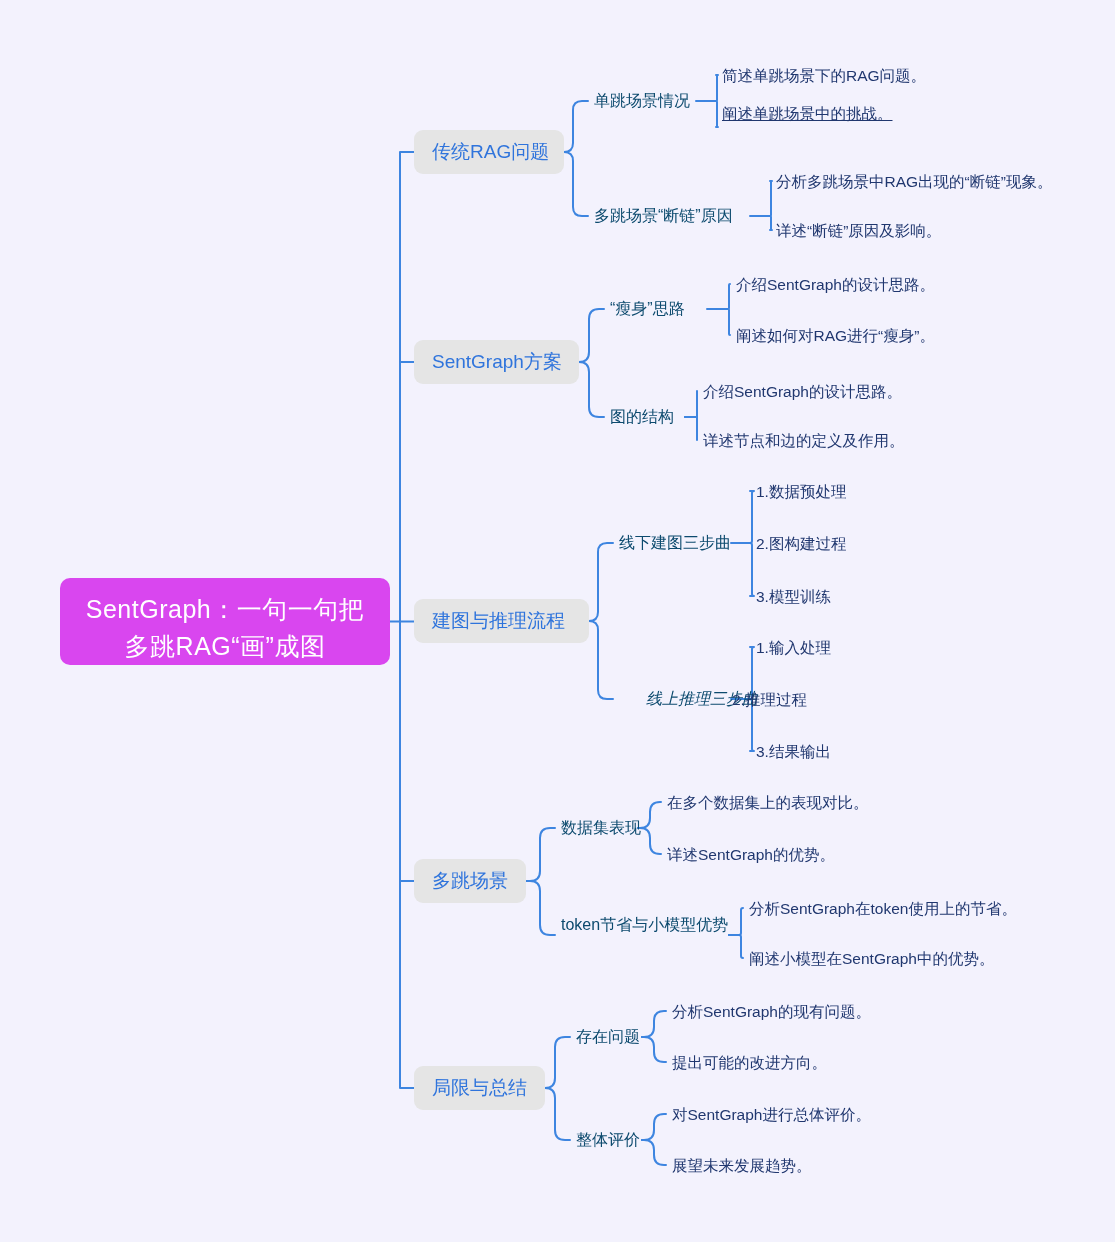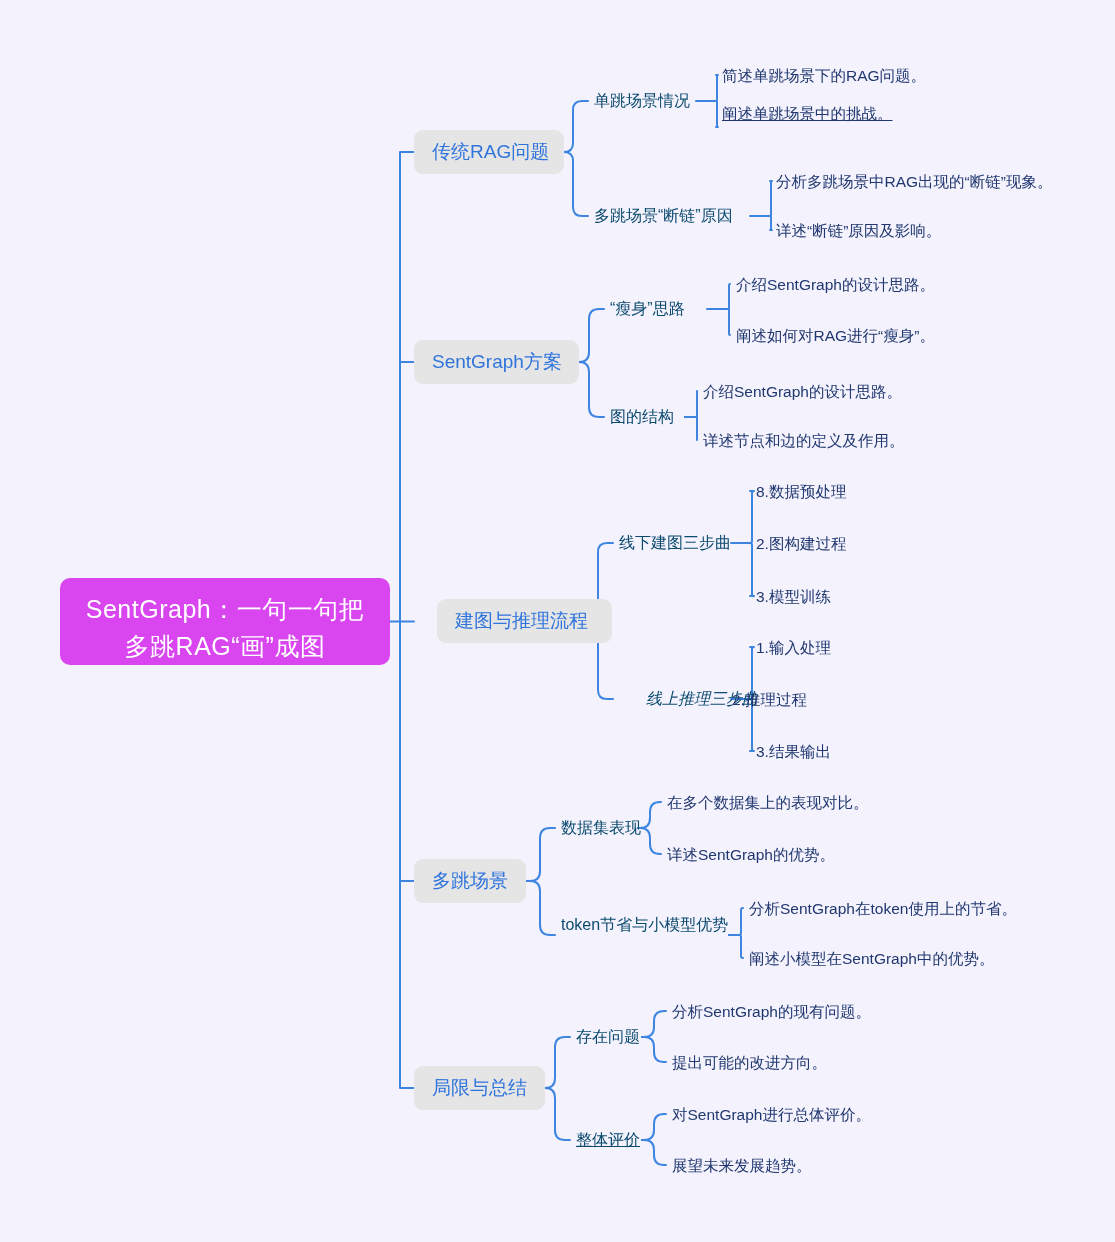--- a/index.html
+++ b/index.html
@@ -127,37 +127,37 @@
       <div class="node sub" style="left: 594px; top: 205px;"><span>多跳场景“断链”原因</span></div>
       <div class="node leaf" style="left: 776px; top: 171px;"><span>分析多跳场景中RAG出现的“断链”现象。</span></div>
       <div class="node leaf" style="left: 776px; top: 220px;"><span>详述“断链”原因及影响。</span></div>
       <div class="node branch" style="left: 414px; top: 340px; width: 165px;"><span>SentGraph方案</span></div>
       <div class="node sub" style="left: 610px; top: 298px;"><span>“瘦身”思路</span></div>
       <div class="node leaf" style="left: 736px; top: 274px;"><span>介绍SentGraph的设计思路。</span></div>
       <div class="node leaf" style="left: 736px; top: 325px;"><span>阐述如何对RAG进行“瘦身”。</span></div>
       <div class="node sub" style="left: 610px; top: 406px;"><span>图的结构</span></div>
       <div class="node leaf" style="left: 703px; top: 381px;"><span>介绍SentGraph的设计思路。</span></div>
       <div class="node leaf" style="left: 703px; top: 430px;"><span>详述节点和边的定义及作用。</span></div>
-      <div class="node branch" style="left: 414px; top: 599px; width: 175px; margin-left: 23px;"><span>建图与推理流程</span></div>
+      <div class="node branch" style="left: 414px; top: 599px; width: 175px;"><span>建图与推理流程</span></div>
       <div class="node sub" style="left: 619px; top: 532px;"><span>线下建图三步曲</span></div>
-      <div class="node leaf" style="left: 756px; top: 481px;"><span>8.数据预处理</span></div>
+      <div class="node leaf" style="left: 756px; top: 481px;"><span>1.数据预处理</span></div>
       <div class="node leaf" style="left: 756px; top: 533px;"><span>2.图构建过程</span></div>
       <div class="node leaf" style="left: 756px; top: 586px;"><span>3.模型训练</span></div>
       <div class="node sub" style="left: 646px; top: 688px; font-style: italic;"><span>线上推理三步曲</span></div>
       <div class="node leaf" style="left: 756px; top: 637px;"><span>1.输入处理</span></div>
       <div class="node leaf" style="left: 732px; top: 689px;"><span>2.推理过程</span></div>
       <div class="node leaf" style="left: 756px; top: 741px;"><span>3.结果输出</span></div>
       <div class="node branch" style="left: 414px; top: 859px; width: 112px;"><span>多跳场景</span></div>
       <div class="node sub" style="left: 561px; top: 817px;"><span>数据集表现</span></div>
       <div class="node leaf" style="left: 667px; top: 792px;"><span>在多个数据集上的表现对比。</span></div>
       <div class="node leaf" style="left: 667px; top: 844px;"><span>详述SentGraph的优势。</span></div>
       <div class="node sub" style="left: 561px; top: 914px;"><span>token节省与小模型优势</span></div>
       <div class="node leaf" style="left: 749px; top: 898px;"><span>分析SentGraph在token使用上的节省。</span></div>
       <div class="node leaf" style="left: 749px; top: 948px;"><span>阐述小模型在SentGraph中的优势。</span></div>
       <div class="node branch" style="left: 414px; top: 1066px; width: 131px;"><span>局限与总结</span></div>
       <div class="node sub" style="left: 576px; top: 1026px;"><span>存在问题</span></div>
       <div class="node leaf" style="left: 672px; top: 1001px;"><span>分析SentGraph的现有问题。</span></div>
       <div class="node leaf" style="left: 672px; top: 1052px;"><span>提出可能的改进方向。</span></div>
-      <div class="node sub" style="left: 576px; top: 1129px; text-decoration: underline;"><span>整体评价</span></div>
+      <div class="node sub" style="left: 576px; top: 1129px;"><span>整体评价</span></div>
       <div class="node leaf" style="left: 672px; top: 1104px;"><span>对SentGraph进行总体评价。</span></div>
       <div class="node leaf" style="left: 672px; top: 1155px;"><span>展望未来发展趋势。</span></div>
     </div>
 </div>
 
 </body></html>

